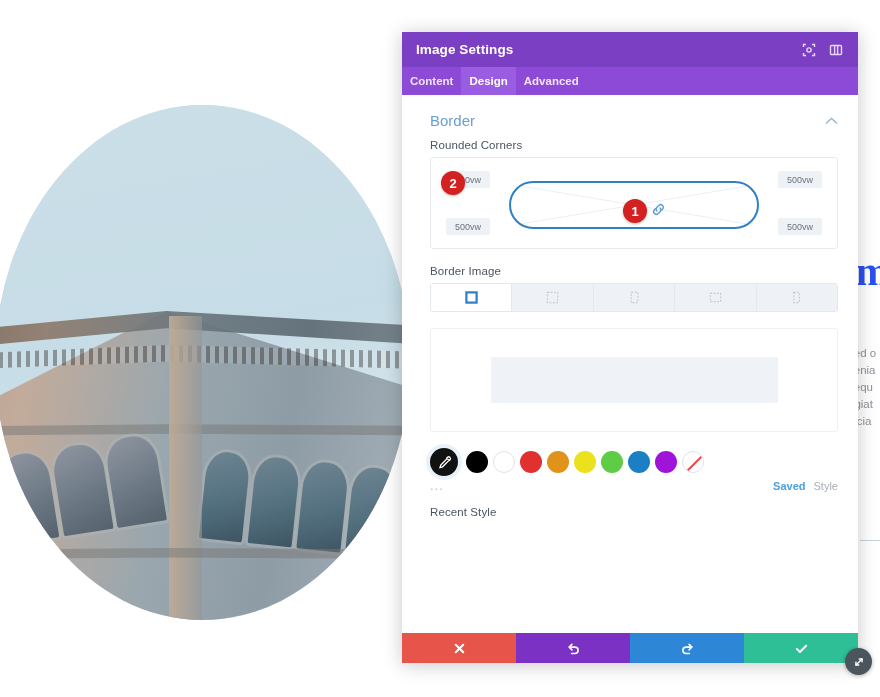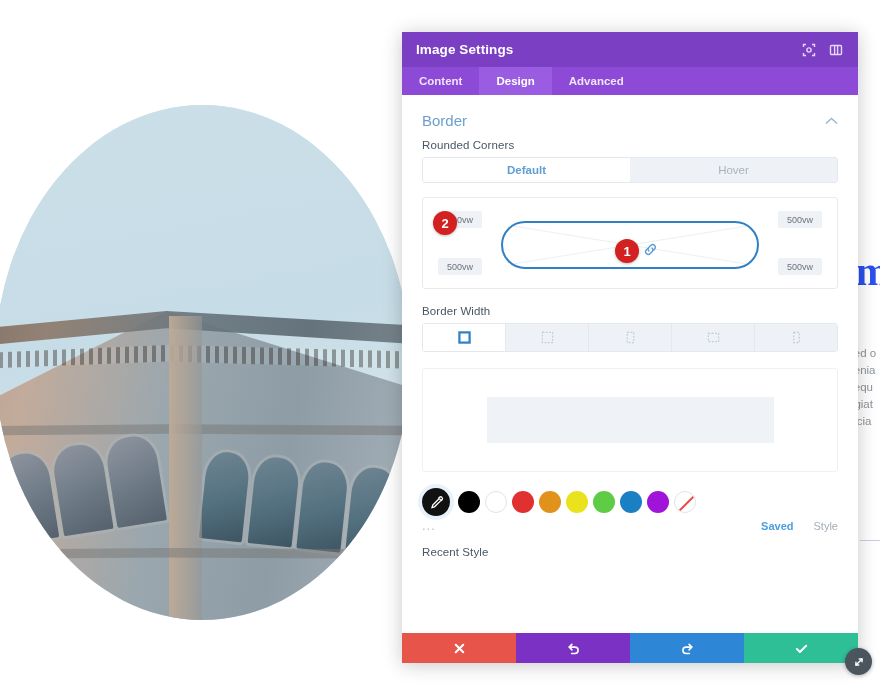--- a/index.html
+++ b/index.html
@@ -118,29 +118,29 @@
   .h-icon {
     width:16px; height:16px; color:#e6d6f7;
     display:flex; align-items:center; justify-content:center;
   }
   .h-icon svg { display:block; }
 
   .tabs {
     height:28px; background:#8c4ad6; display:flex; flex:0 0 auto;
   }
   .tab {
-    padding:0 17px; display:flex; align-items:center;
+    padding:0 8px; display:flex; align-items:center;
     color:#f0e4fb; font-size:11.5px; font-weight:700;
     cursor:pointer;
   }
   .tab.active { background:#9a5ce0; color:#fff; }
 
   .modal-body {
     flex:1 1 auto; overflow:hidden; background:#fff;
-    padding: 0 0 0 0;
+    padding: 0 0 0 8px;
     position:relative;
   }
   .section-head {
     display:flex; align-items:center;
     padding: 16px 20px 10px 20px;
   }
   .section-title {
     color:#6c9fd0; font-size:15px; font-weight:400;
   }
   .chevron {
@@ -271,21 +271,21 @@
   }
   .sw.none::after {
     content:''; position:absolute; left:-2px; top:50%;
     width:28px; height:1.6px; background:#e44; transform:rotate(-45deg);
   }
   .swatch-meta {
     display:flex; align-items:center;
     margin: 2px 0 12px 0; height:16px;
   }
   .dots { color:#b6bfc8; font-size:13px; letter-spacing:1px; line-height:10px; }
-  .meta-right { margin-left:auto; display:flex; gap:20px; }
+  .meta-right { margin-left:auto; display:flex; gap:8px; }
   .meta-link { font-size:11px; font-weight:700; cursor:pointer; }
   .meta-link.active { color:#4a9fe0; }
   .meta-link.inactive { color:#a6aeb7; font-weight:400; }
 
   
   .modal-footer {
     height:30px; display:flex; flex:0 0 auto;
   }
   .fbtn {
     flex:1; display:flex; align-items:center; justify-content:center;
@@ -377,24 +377,20 @@
         <div class="section-title">Border</div>
         <div class="chevron">
           <svg width="13" height="8" viewBox="0 0 13 8" fill="none" stroke="currentColor" stroke-width="1.4">
             <path d="M1 6.5 L6.5 1.5 L12 6.5"></path>
           </svg>
         </div>
       </div>
 
       <div class="field">
         <div class="field-label">Rounded Corners</div>
-        <div class="toggle-row">
-          <div class="toggle-opt active">Default</div>
-          <div class="toggle-opt inactive">Hover</div>
-        </div>
 
         <div class="corner-box">
           <div class="corner-input ci-tl">500vw</div>
           <div class="corner-input ci-tr">500vw</div>
           <div class="corner-input ci-bl">500vw</div>
           <div class="corner-input ci-br">500vw</div>
 
           <div class="shape-preview">
             <div class="diag">
               <svg viewBox="0 0 280 44" preserveAspectRatio="none">
@@ -410,21 +406,21 @@
               <path d="M9.7 6.3a2.8 2.8 0 0 1 0 4l-2 2a2.8 2.8 0 0 1-4-4l1-1"></path>
             </svg>
           </div>
 
           <div class="badge badge-1">1</div>
           <div class="badge badge-2">2</div>
         </div>
       </div>
 
       <div class="field">
-        <div class="field-label">Border Width</div>
+        <div class="field-label">Border Image</div>
         <div class="style-row">
           <div class="style-opt active">
             <svg class="sq" viewBox="0 0 14 14" fill="none" stroke="#2f80c4" stroke-width="2.4">
                 <rect x="1.5" y="1.5" width="11" height="11"></rect>
               </svg>
           </div>
           <div class="style-opt">
             <svg class="sq" viewBox="0 0 14 14" fill="none" stroke="#c3ccd5" stroke-width="1.3" stroke-dasharray="2 1.6">
                 <rect x="1.5" y="1.5" width="11" height="11"></rect>
               </svg>

